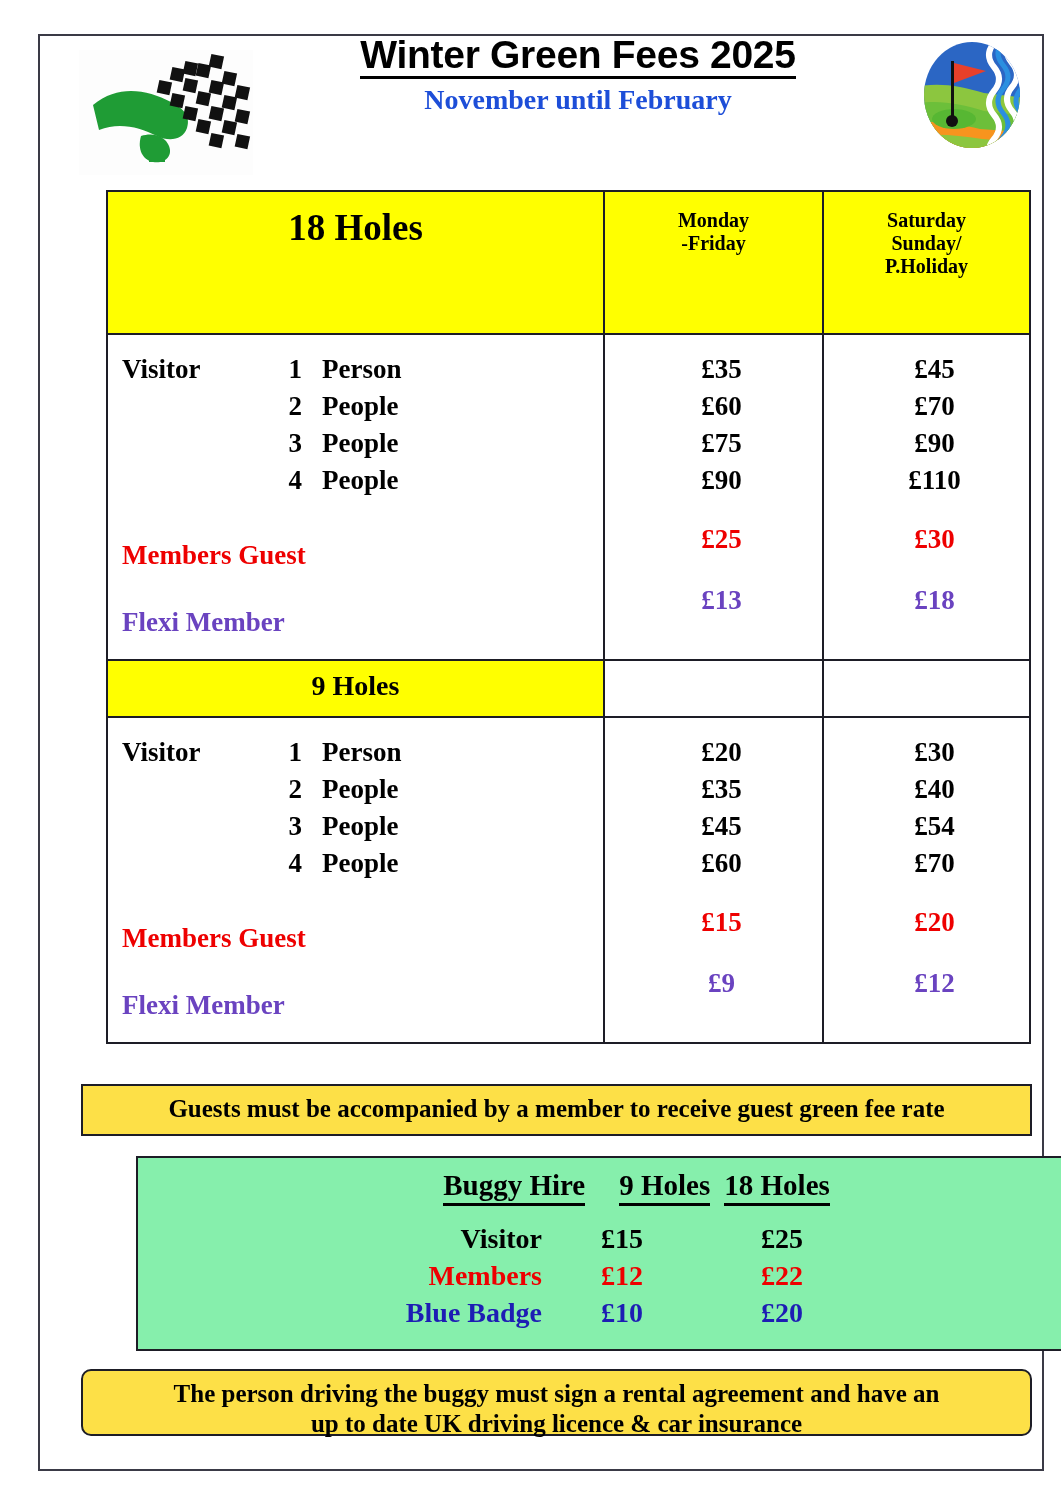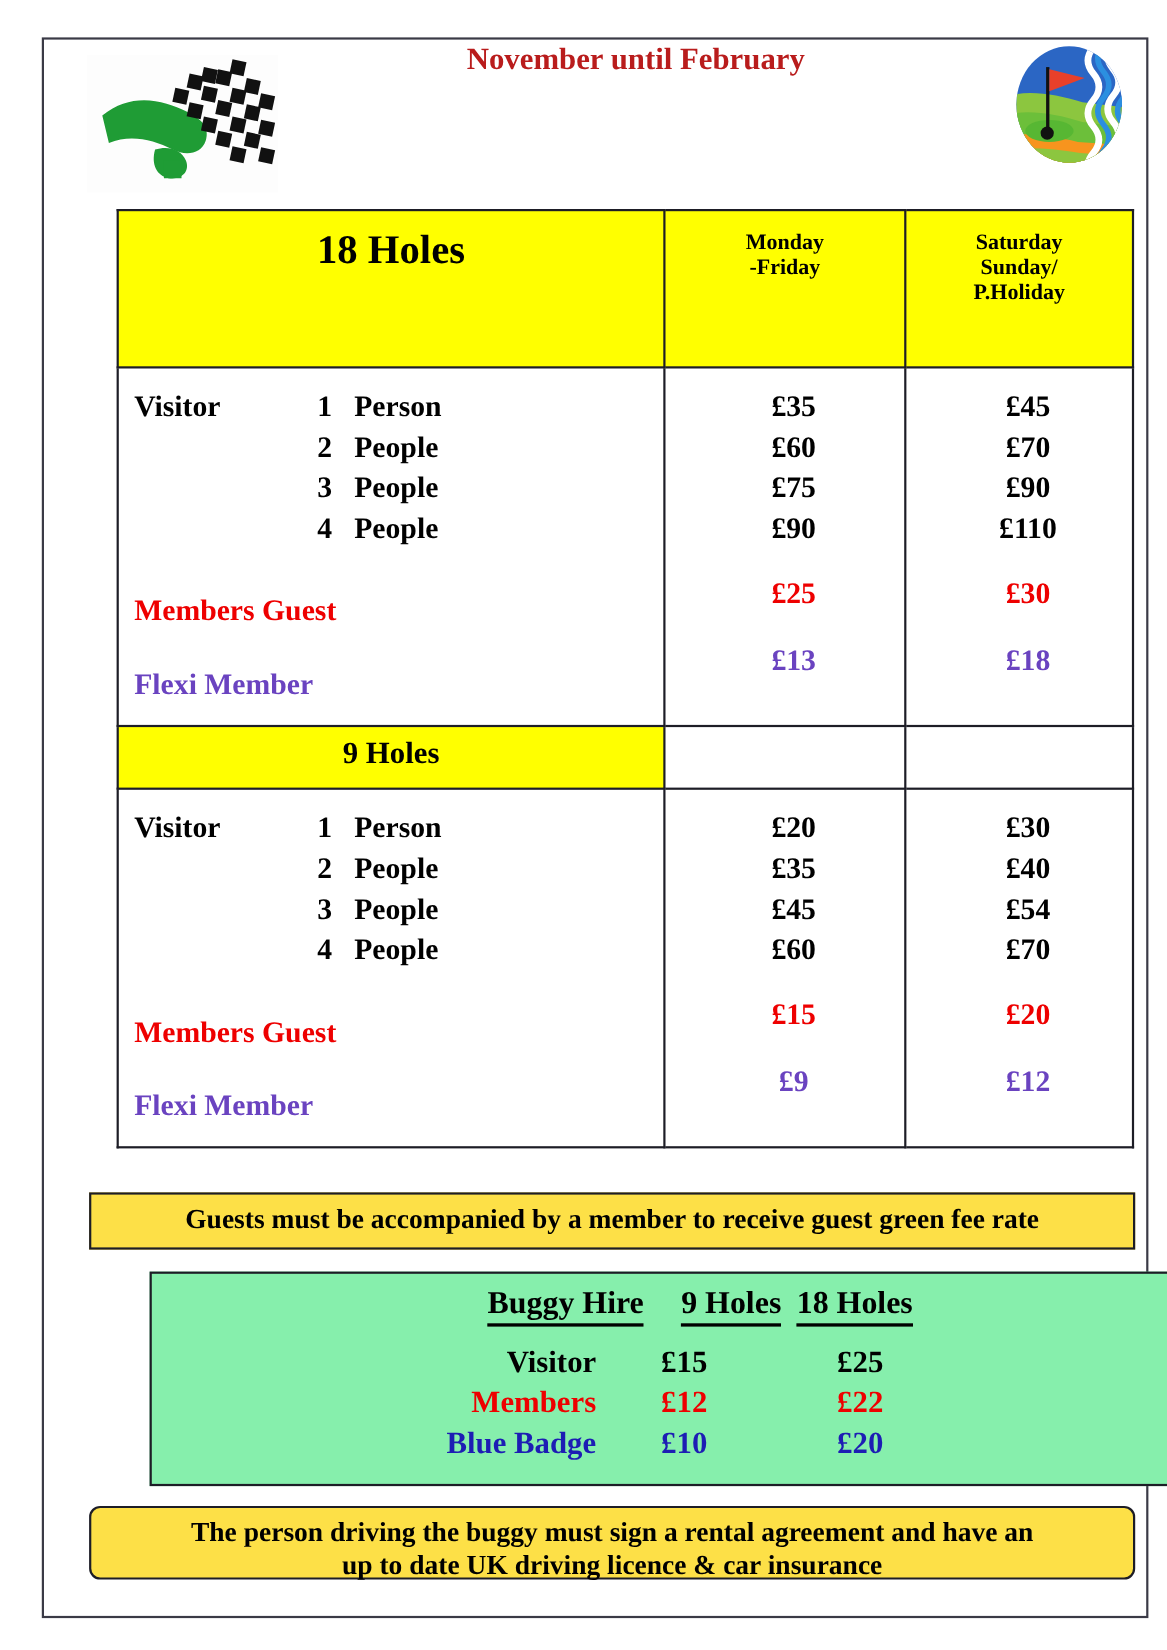--- a/index.html
+++ b/index.html
@@ -44,21 +44,21 @@
     display: inline-block;
     border-bottom: 3px solid #000000;
     padding-bottom: 1px;
     line-height: 1.06;
     white-space: nowrap;
   }
   #subtitle {
     font-family: "Liberation Serif", serif;
     font-size: 28px;
     font-weight: bold;
-    color: #b91c1c;
+    color: #1d4ed8;
     margin-top: 6px;
     line-height: 1.05;
     white-space: nowrap;
   }
 
   
   #flag-logo {
     position: absolute;
     left: 41px; top: 22px;
     width: 174px; height: 125px;
@@ -241,20 +241,21 @@
         <rect x="144" y="71" width="13" height="13" transform="rotate(12 150 77)"></rect>
         <rect x="131" y="84" width="13" height="13" transform="rotate(12 137 90)"></rect>
         <rect x="157" y="85" width="13" height="13" transform="rotate(12 163 91)"></rect>
         <rect x="105" y="12" width="13" height="13" transform="rotate(12 111 18)"></rect>
         <rect x="131" y="5" width="13" height="13" transform="rotate(12 137 11)"></rect>
       </g>
     </svg>
   </div>
 
   <div id="title-block">
+    <div id="main-title">Winter Green Fees 2025</div>
     <div id="subtitle">November until February</div>
   </div>
 
   <div id="golf-logo">
     <svg width="125" height="125" viewBox="0 0 125 125">
       <defs>
         <clipPath id="ovalClip">
             <ellipse cx="62" cy="62" rx="48" ry="53"></ellipse>
           </clipPath>
       </defs>

